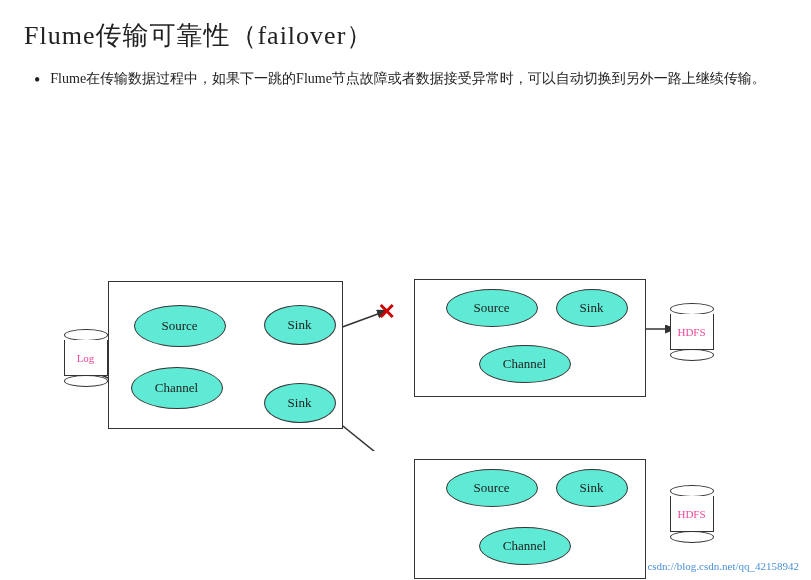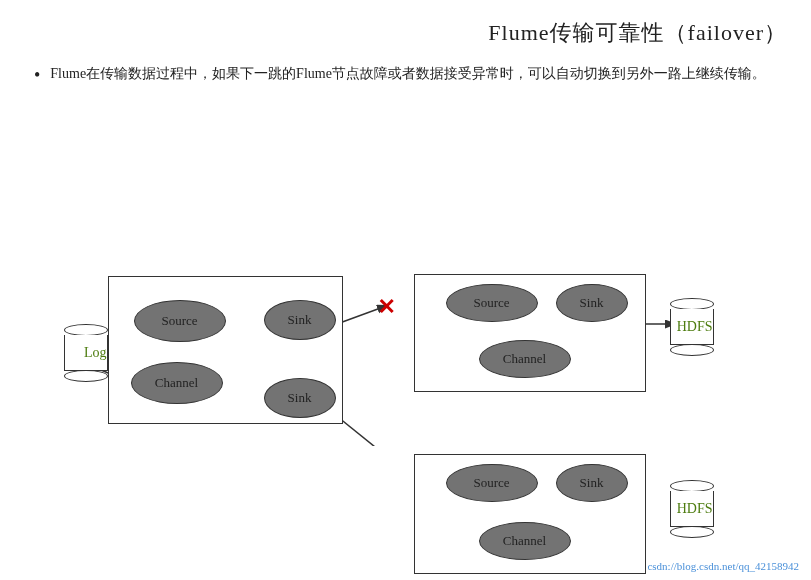--- a/index.html
+++ b/index.html
@@ -14,22 +14,22 @@
 
     .page-container {
       width: 811px;
       height: 580px;
       background: #fff;
       padding: 18px 24px;
       position: relative;
     }
 
     .title {
-      text-align: right;
-      font-size: 22px;
+      text-align: left;
+      font-size: 26px;
       font-weight: normal;
       margin-bottom: 14px;
       color: #222;
       letter-spacing: 1px;
     }
 
     .description {
       font-size: 14px;
       color: #222;
       line-height: 1.7;
@@ -53,21 +53,21 @@
       width: 760px;
       height: 340px;
       margin: 0 auto;
     }
 
     
     .node-ellipse {
       position: absolute;
       border: 1.5px solid #333;
       border-radius: 50%;
-      background: #737373;
+      background: #5eead4;
       display: flex;
       align-items: center;
       justify-content: center;
       font-size: 13px;
       color: #222;
     }
 
     
     .box-rect {
       position: absolute;
@@ -86,23 +86,23 @@
 
     .cylinder-body {
       width: 44px;
       height: 36px;
       border-left: 1.5px solid #333;
       border-right: 1.5px solid #333;
       border-bottom: 1.5px solid #333;
       background: #fff;
       display: flex;
       align-items: center;
-      justify-content: flex-end;
-      font-size: 14px;
-      color: #4d7c0f;
+      justify-content: center;
+      font-size: 11px;
+      color: #ec4899;
       position: relative;
     }
 
     .cylinder-top {
       width: 44px;
       height: 12px;
       border: 1.5px solid #333;
       border-radius: 50%;
       background: #fff;
       margin-bottom: -1px;

